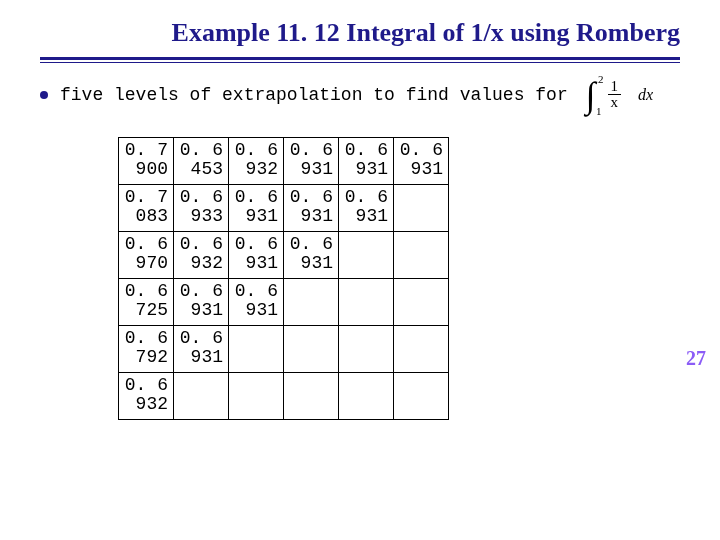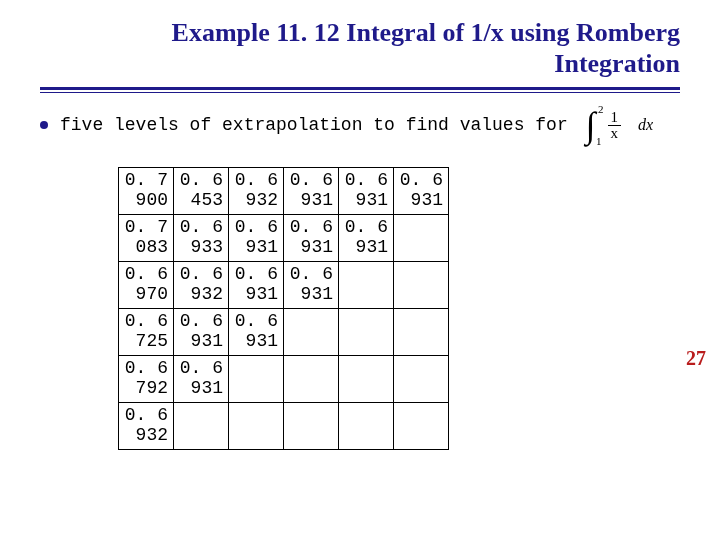--- a/index.html
+++ b/index.html
@@ -133,34 +133,33 @@
     text-align: right;
     box-sizing: border-box;
   }
   .romberg td span {
     display: block;
   }
   .pagenum {
     position: absolute;
     right: 14px;
     bottom: 10px;
-    color: #b91c1c;
+    color: #8b5cf6;
     font-weight: bold;
     font-size: 20px;
     font-family: Georgia, "Times New Roman", serif;
   }
 </style>
 </head>
 <body>
 
 <div class="slide">
 
   <div class="title-block">
     <div>Example 11. 12 Integral of 1/x using Romberg</div>
-    <div>Integration</div>
   </div>
 
   <div class="rule">
     <div class="thick"></div>
     <div class="thin"></div>
   </div>
 
   <div class="body">
 
     <div class="bullet-row">

